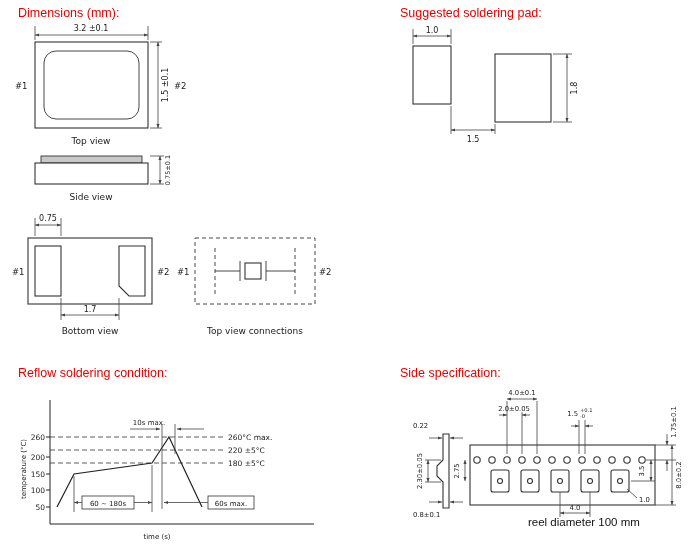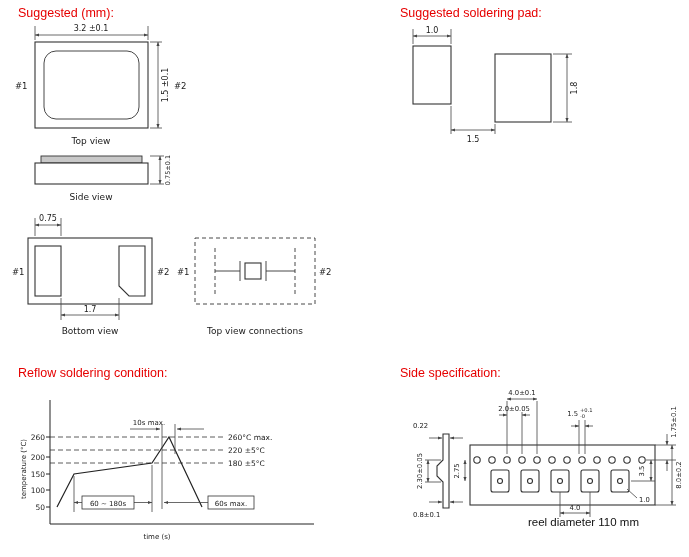--- a/index.html
+++ b/index.html
@@ -27,21 +27,21 @@
   .annbox { fill:#ffffff; stroke:#333333; stroke-width:0.8; }
   text.tick { font-size:7.5px; }
   text.ref { font-size:7.5px; }
   text.ann { font-size:7px; }
 </style>
 </head>
 <body>
 
 <div class="canvas">
 
-  <div class="sec-title" style="left:18px;top:6px">Suggested (mm):</div>
+  <div class="sec-title" style="left:18px;top:6px">Dimensions (mm):</div>
   <div class="sec-title" style="left:18px;top:366px">Reflow soldering condition:</div>
   <div class="sec-title" style="left:400px;top:6px">Suggested soldering pad:</div>
   <div class="sec-title" style="left:400px;top:366px">Side specification:</div>
 
   <svg class="drawing" style="left:10px;top:22px" width="370" height="335" viewBox="0 0 370 335">
     <defs>
       <marker id="a1" viewBox="0 0 10 10" refX="9" refY="5" markerWidth="6" markerHeight="6" orient="auto-start-reverse">
         <path d="M0,1.5 L9,5 L0,8.5 z" fill="#444444"></path>
       </marker>
     </defs>
@@ -314,15 +314,15 @@
     </g>
     <text x="244" y="118" class="t">1.0</text>
 
     <g class="dims">
       <line x1="34" y1="118" x2="47" y2="118" marker-end="url(#a4)"></line>
       <line x1="68" y1="118" x2="55" y2="118" marker-end="url(#a4)"></line>
     </g>
     <text x="18" y="133" class="t">0.8±0.1</text>
   </svg>
 
-  <div class="note" style="left:528px;top:516px">reel diameter 110 mm</div>
+  <div class="note" style="left:528px;top:516px">reel diameter 100 mm</div>
 
 </div>
 
 </body></html>

